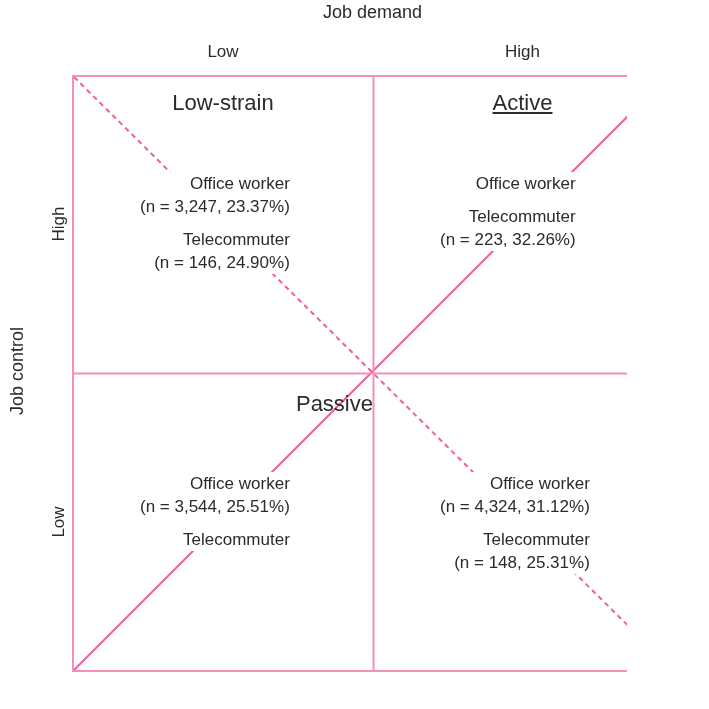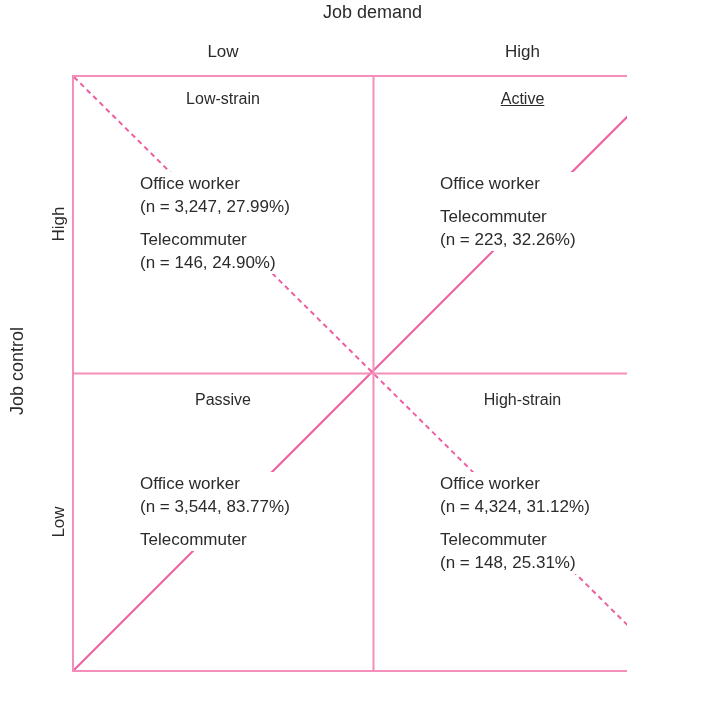--- a/index.html
+++ b/index.html
@@ -23,34 +23,34 @@
   .diag.dashed{stroke-dasharray:5 4;}
   .arrowhead{fill:var(--pink-arrow);}
   .lbl{position:absolute;line-height:1.25;}
   .x-axis-title{left:73px;width:599px;top:1px;text-align:center;font-size:18px;}
   .x-low{left:73px;width:300px;top:41px;text-align:center;font-size:17px;}
   .x-high{left:373px;width:299px;top:41px;text-align:center;font-size:17px;}
   .rot{white-space:nowrap;transform:translate(-50%,-50%) rotate(-90deg);}
   .y-axis-title{left:17px;top:371px;font-size:18px;}
   .y-high{left:59px;top:224px;font-size:17px;}
   .y-low{left:59px;top:522px;font-size:17px;}
-  .q-title{position:absolute;text-align:center;font-size:16px;}
+  .q-title{position:absolute;text-align:center;font-size:22px;}
   .q-title.tl{left:73px;width:300px;top:90px;}
   .q-title.tr{left:373px;width:299px;top:90px;text-decoration:underline;}
-  .q-title.bl{left:73px;width:300px;top:391px;}
+  .q-title.bl{left:73px;width:300px;top:391px;text-align:right;}
   .q-title.br{left:373px;width:299px;top:391px;}
   .datablock{
     position:absolute;background:var(--bg);
     font-size:17px;line-height:23px;padding:0 2px;
   }
   .datablock.tl{left:138px;top:172px;}
   .datablock.tr{left:438px;top:172px;}
   .datablock.bl{left:138px;top:472px;}
   .datablock.br{left:438px;top:472px;}
-  .datablock p{margin:0 0 10px 0;}
+  .datablock p{margin:0 0 10px 0;text-align:right;}
   .datablock p:last-child{margin:0;}
 </style>
 </head>
 <body>
 
 <div class="stage">
 
   <svg class="grid-layer" width="709" height="709" viewBox="0 0 709 709">
     <defs>
       <marker id="arrowhead" viewBox="0 0 10 10" refX="6" refY="5" markerWidth="13" markerHeight="13" markerUnits="userSpaceOnUse" orient="auto">
@@ -70,34 +70,33 @@
   <div class="lbl x-low">Low</div>
   <div class="lbl x-high">High</div>
 
   <div class="lbl rot y-axis-title">Job control</div>
   <div class="lbl rot y-high">High</div>
   <div class="lbl rot y-low">Low</div>
 
   <div class="q-title tl">Low-strain</div>
   <div class="q-title tr">Active</div>
   <div class="q-title bl">Passive</div>
-  <div class="q-title br">High-strain</div>
 
   <div class="datablock tl">
-    <p><span>Office worker</span><br><span>(n = 3,247, 27.99%)</span></p>
+    <p><span>Office worker</span><br><span>(n = 3,247, 23.37%)</span></p>
     <p><span>Telecommuter</span><br><span>(n = 146, 24.90%)</span></p>
   </div>
 
   <div class="datablock tr">
     <p><span>Office worker</span><br></p>
     <p><span>Telecommuter</span><br><span>(n = 223, 32.26%)</span></p>
   </div>
 
   <div class="datablock bl">
-    <p><span>Office worker</span><br><span>(n = 3,544, 83.77%)</span></p>
+    <p><span>Office worker</span><br><span>(n = 3,544, 25.51%)</span></p>
     <p><span>Telecommuter</span><br></p>
   </div>
 
   <div class="datablock br">
     <p><span>Office worker</span><br><span>(n = 4,324, 31.12%)</span></p>
     <p><span>Telecommuter</span><br><span>(n = 148, 25.31%)</span></p>
   </div>
 
 </div>
 

